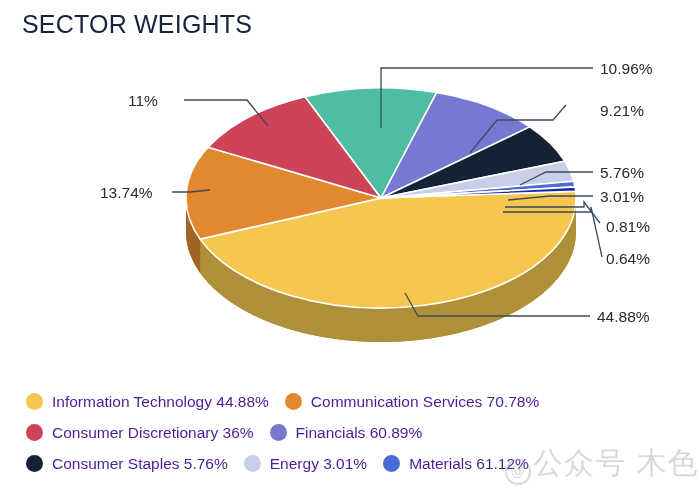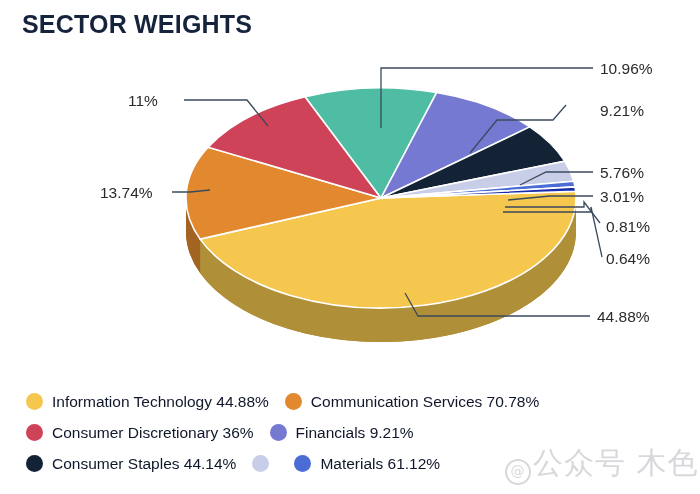--- a/index.html
+++ b/index.html
@@ -9,21 +9,21 @@
     font-family:"Liberation Sans", sans-serif;
     overflow:hidden;
     position:relative;
   }
   #chart-root{position:absolute;inset:0;}
 
   .title{
     position:absolute;
     left:22px; top:10px;
     font-size:25px;
-    font-weight:bold;
+    font-weight:normal;
     letter-spacing:.2px;
     color:#16233d;
     font-family:"Liberation Sans", sans-serif;
   }
 
   svg.pie-svg{position:absolute;left:0;top:0;width:700px;height:494px;}
 
   .callout-text{
     font-family:"Liberation Sans", sans-serif;
     font-size:15.5px;
@@ -53,21 +53,21 @@
     white-space:nowrap;
   }
   .legend-dot{
     width:17px;height:17px;
     border-radius:50%;
     margin-right:9px;
     flex:none;
   }
   .legend-label{
     font-size:15.5px;
-    color:#0f172a;
+    color:#4c1d95;
     font-family:"Liberation Sans", sans-serif;
   }
 
   .watermark{
     position:absolute;
     left:505px; top:443px;
     font-size:30px;
     color:#9aa0a8;
     opacity:.40;
     letter-spacing:1px;
@@ -161,31 +161,32 @@
       </div>
     </div>
 
     <div class="legend-row">
       <div class="legend-item">
         <span class="legend-dot" style="background:#CF4358"></span>
         <span class="legend-label">Consumer Discretionary 36%</span>
       </div>
       <div class="legend-item">
         <span class="legend-dot" style="background:#7579D1"></span>
-        <span class="legend-label">Financials 9.21%</span>
+        <span class="legend-label">Financials 60.89%</span>
       </div>
     </div>
 
     <div class="legend-row">
       <div class="legend-item">
         <span class="legend-dot" style="background:#132235"></span>
-        <span class="legend-label">Consumer Staples 44.14%</span>
+        <span class="legend-label">Consumer Staples 5.76%</span>
       </div>
       <div class="legend-item">
         <span class="legend-dot" style="background:#C9CEE8"></span>
+        <span class="legend-label">Energy 3.01%</span>
       </div>
       <div class="legend-item">
         <span class="legend-dot" style="background:#4A6CD4"></span>
         <span class="legend-label">Materials 61.12%</span>
       </div>
     </div>
   </div>
 
   <div class="watermark">
     <span class="wm-circ">@</span><span>公众号 木色ETF</span>

